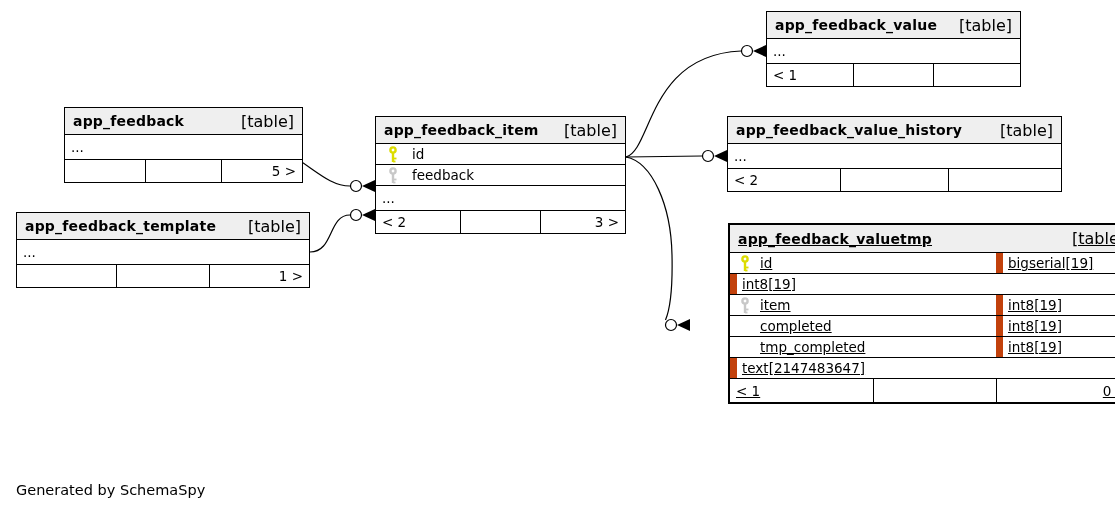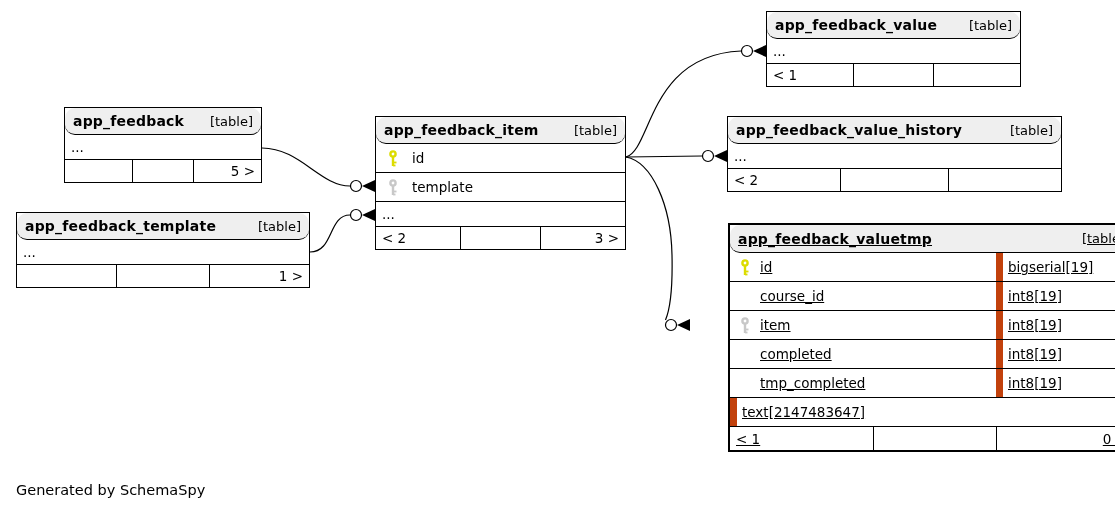--- a/index.html
+++ b/index.html
@@ -11,32 +11,32 @@
   }
   #wires { position:absolute; left:0; top:0; z-index:0; }
   .tbl {
     position:absolute; z-index:1; background:#fff;
     border:1px solid #000; box-sizing:border-box;
   }
   .tbl.focus { border-width:2px; }
   .hdr {
     display:flex; align-items:center; justify-content:space-between;
     background:var(--header-bg,#efefef); border-bottom:1px solid #000;
-    height:27px; padding:0 8px; box-sizing:border-box;border-radius:10px;
+    height:27px; padding:0 8px; box-sizing:border-box;
   }
   .tbl.focus .hdr { height:28px; }
   .hname { font-weight:bold; font-size:14px; letter-spacing:0.2px; }
-  .htag  { font-size:13px; }
+  .htag  { font-size:16px; }
   .row {
     position:relative; display:flex; align-items:center;
     border-bottom:1px solid #000; box-sizing:border-box;
     font-size:13.5px; background:#fff;
   }
   .row.ell { height:25px; padding-left:6px; }
-  .row.col-row { height:29px; }
+  .row.col-row { height:21px; }
   .keyslot { display:inline-flex; width:14px; margin-left:10px; justify-content:center; }
   .key-primary { color:var(--pk-color,#dcdc00); }
   .key-foreign { color:var(--fk-color,#c8c8c8); }
   .cname { margin-left:12px; }
   .two .namecell { display:flex; align-items:center; width:266px; height:100%; box-sizing:border-box; }
   .two .namecell .keyslot { margin-left:8px; }
   .two .namecell .cname { margin-left:8px; }
   .two .typecell {
     flex:1; height:100%; border-left:7px solid #c2410c;
     display:flex; align-items:center; padding-left:5px; box-sizing:border-box;
@@ -73,21 +73,21 @@
   </g>
   <g fill="#000" stroke="none">
     <polygon points="375,180 375,192 362,186"></polygon>
     <polygon points="375,209 375,221 362,215"></polygon>
     <polygon points="766,45 766,57 753,51"></polygon>
     <polygon points="727,150 727,162 714,156"></polygon>
     <polygon points="690,319 690,331 677,325"></polygon>
   </g>
 </svg>
 
-<div class="tbl" style="left:64px;top:107px;width:198px;">
+<div class="tbl" style="left:64px;top:107px;width:239px;">
   <div class="hdr">
     <span class="hname">app_feedback</span>
     <span class="htag">[table]</span>
   </div>
   <div class="row ell">
     <span>...</span>
   </div>
   <div class="foot">
     <span class="fc fl"></span>
     <span class="fc fm"></span>
@@ -128,21 +128,21 @@
   </div>
   <div class="row col-row">
     <span class="keyslot key-foreign">
       <svg viewBox="0 0 12 17" width="12" height="17">
         <circle cx="6" cy="4" r="2.6" fill="none" stroke="currentColor" stroke-width="2.4"></circle>
         <line x1="6" y1="6.5" x2="6" y2="16" stroke="currentColor" stroke-width="2.4"></line>
         <line x1="6" y1="12.5" x2="9.5" y2="12.5" stroke="currentColor" stroke-width="1.8"></line>
         <line x1="6" y1="15.5" x2="8.5" y2="15.5" stroke="currentColor" stroke-width="1.8"></line>
       </svg>
     </span>
-    <span class="cname">template</span>
+    <span class="cname">feedback</span>
   </div>
   <div class="row ell">
     <span>...</span>
   </div>
   <div class="foot">
     <span class="fc fl">&lt; 2</span>
     <span class="fc fm"></span>
     <span class="fc fr">3 &gt;</span>
   </div>
 </div>
@@ -190,24 +190,20 @@
           <line x1="6" y1="6.5" x2="6" y2="16" stroke="currentColor" stroke-width="2.4"></line>
           <line x1="6" y1="12.5" x2="9.5" y2="12.5" stroke="currentColor" stroke-width="1.8"></line>
           <line x1="6" y1="15.5" x2="8.5" y2="15.5" stroke="currentColor" stroke-width="1.8"></line>
         </svg>
       </span>
       <span class="cname">id</span>
     </span>
     <span class="typecell">bigserial[19]</span>
   </div>
   <div class="row col-row two">
-    <span class="namecell">
-      <span class="keyslot"></span>
-      <span class="cname">course_id</span>
-    </span>
     <span class="typecell">int8[19]</span>
   </div>
   <div class="row col-row two">
     <span class="namecell">
       <span class="keyslot key-foreign">
         <svg viewBox="0 0 12 17" width="12" height="17">
           <circle cx="6" cy="4" r="2.6" fill="none" stroke="currentColor" stroke-width="2.4"></circle>
           <line x1="6" y1="6.5" x2="6" y2="16" stroke="currentColor" stroke-width="2.4"></line>
           <line x1="6" y1="12.5" x2="9.5" y2="12.5" stroke="currentColor" stroke-width="1.8"></line>
           <line x1="6" y1="15.5" x2="8.5" y2="15.5" stroke="currentColor" stroke-width="1.8"></line>

